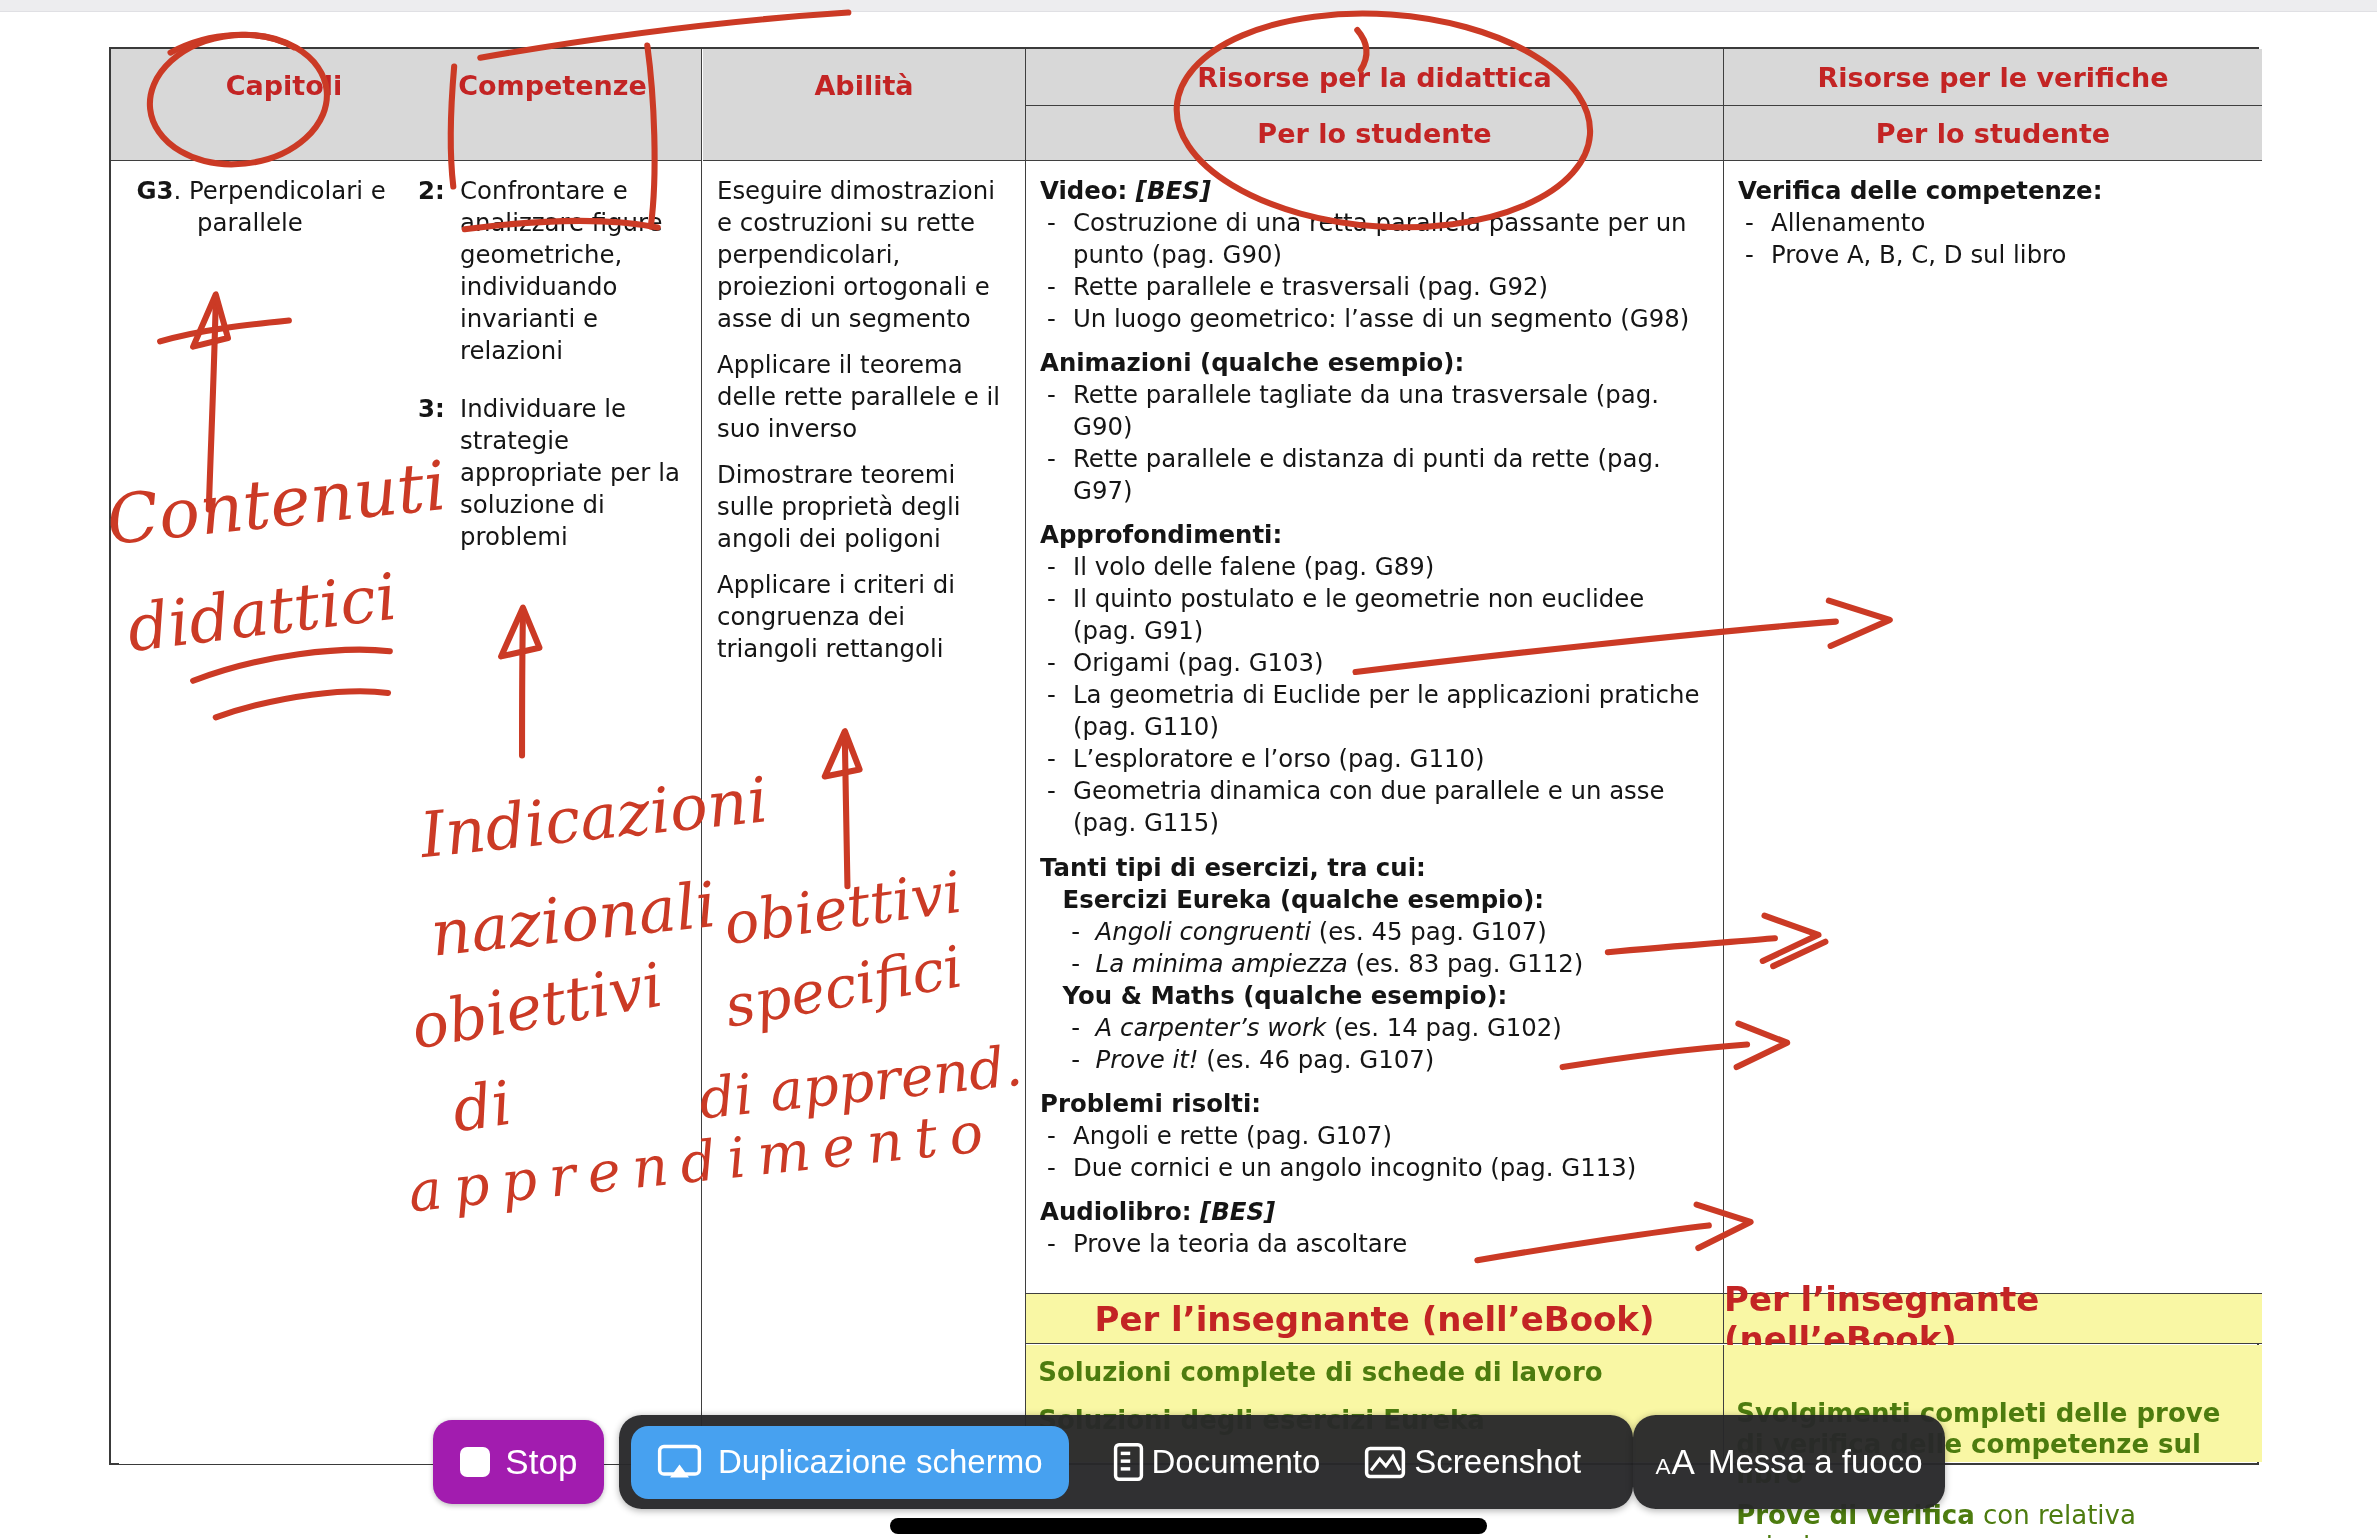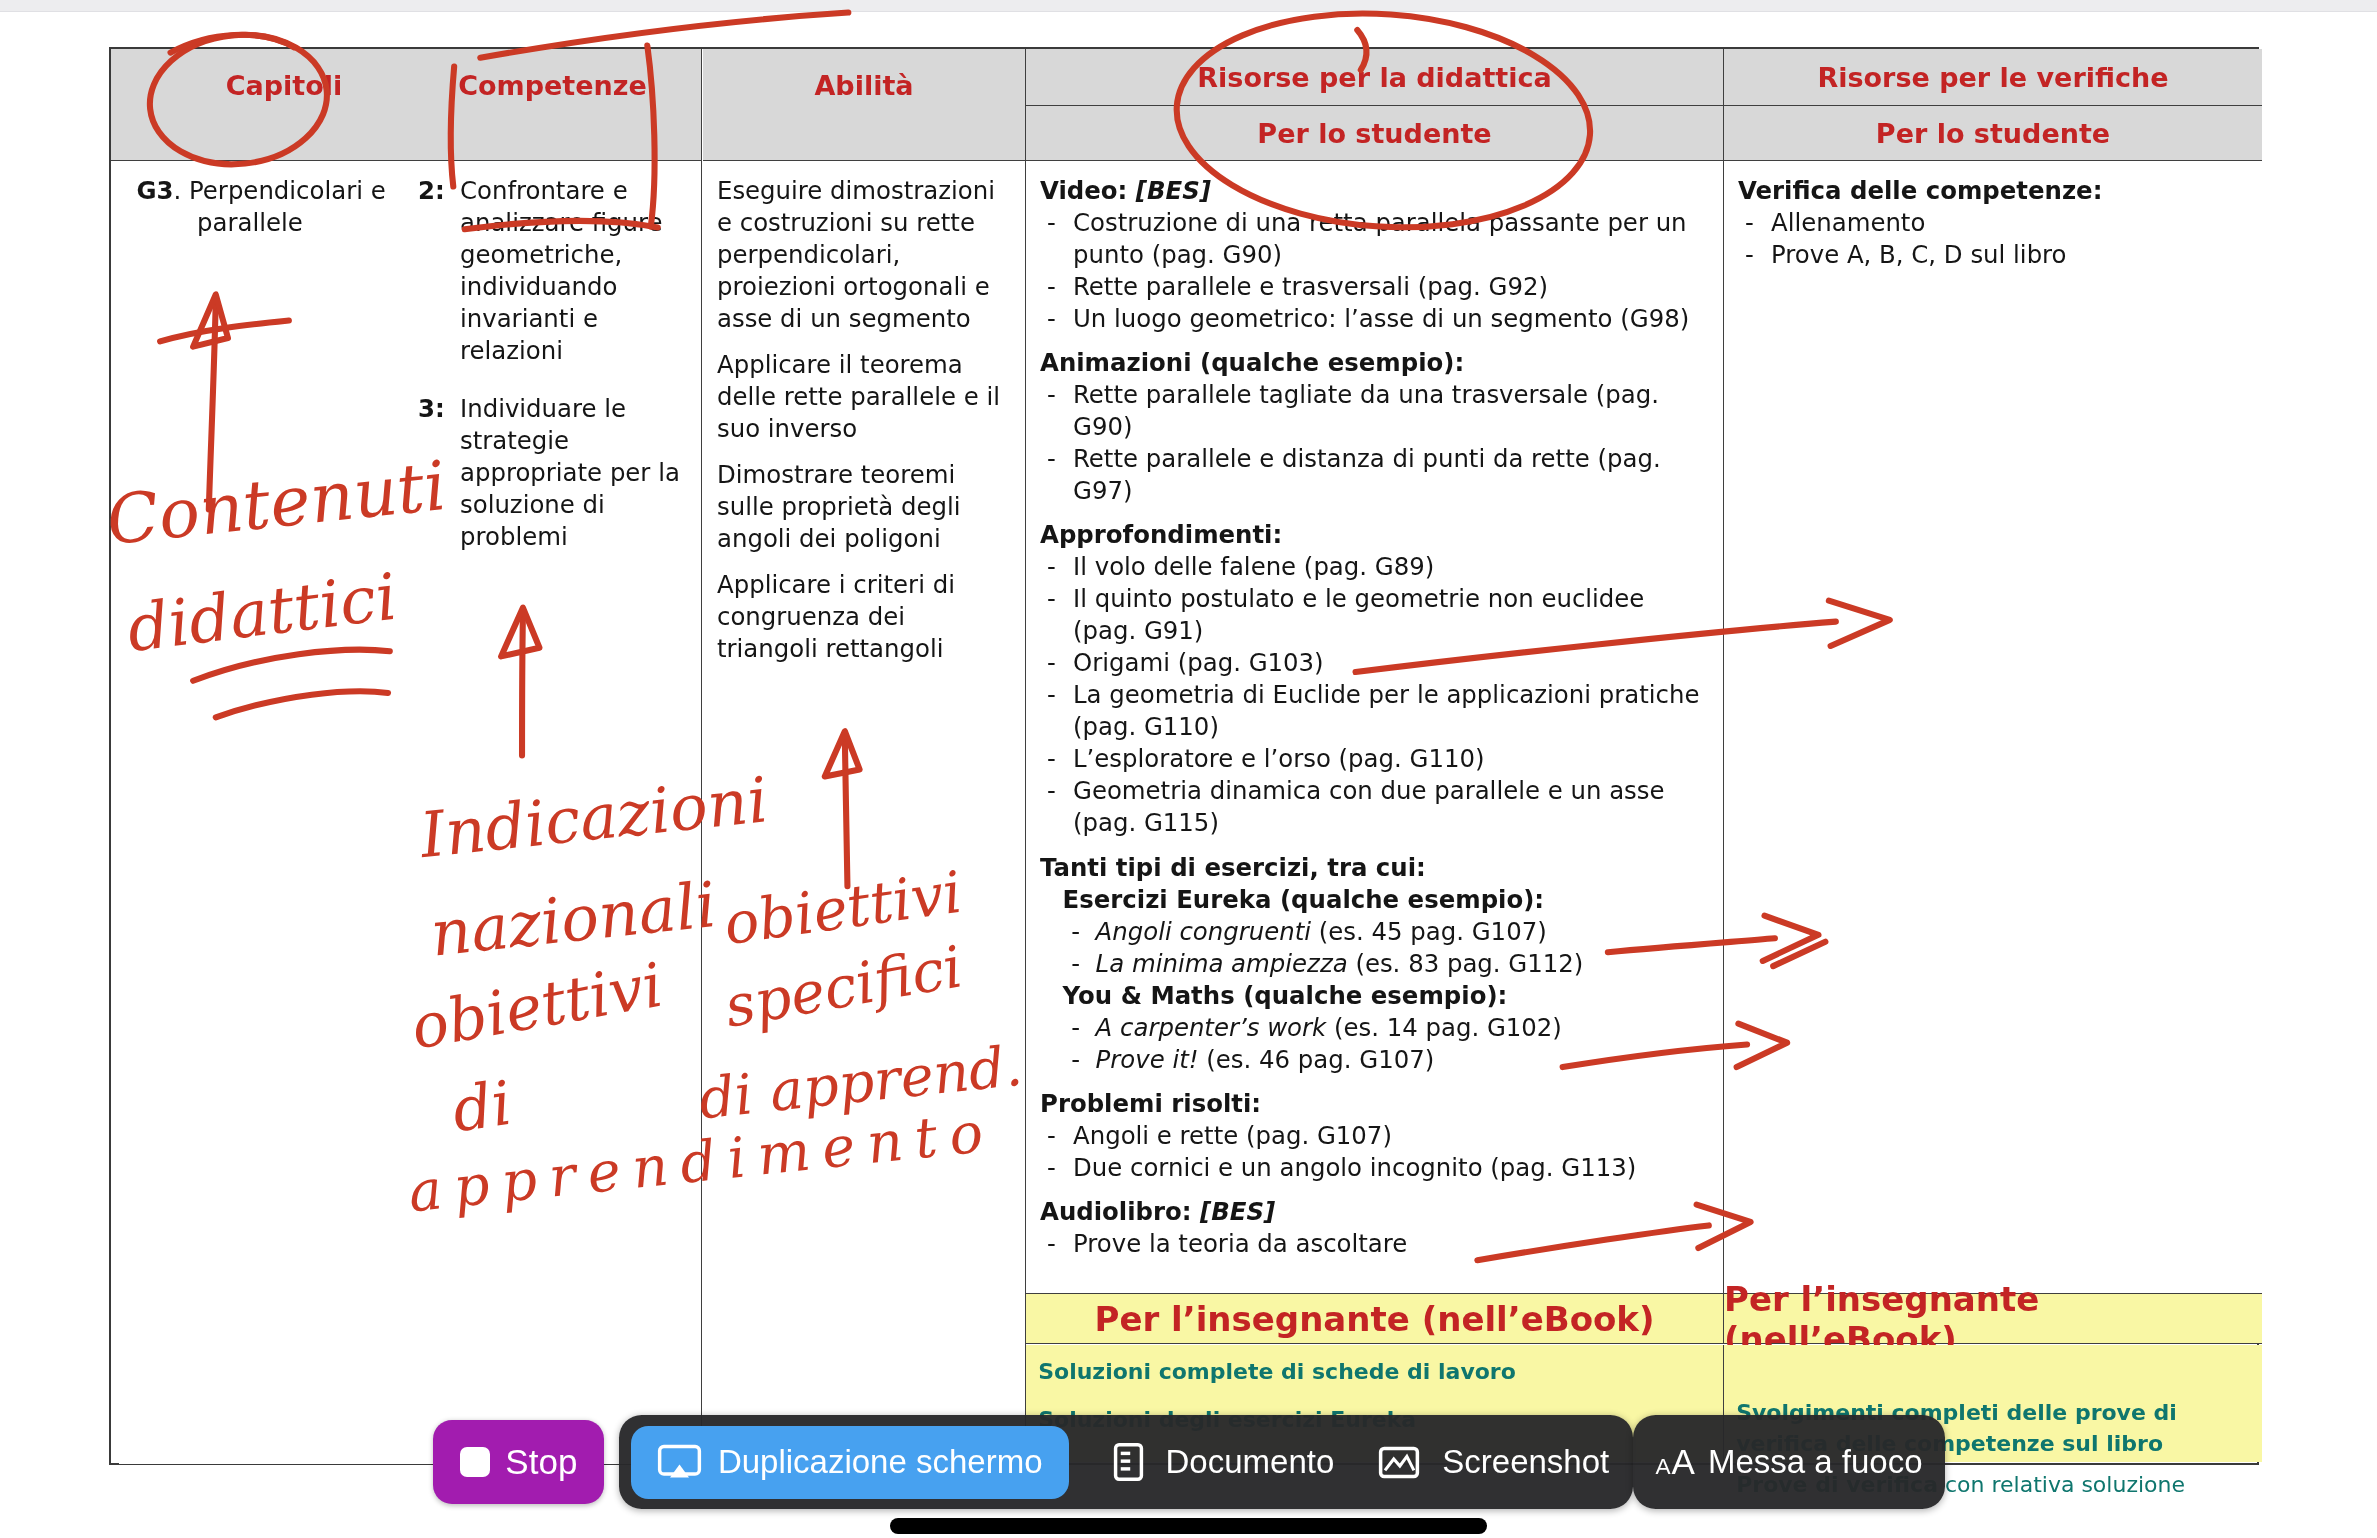--- a/index.html
+++ b/index.html
@@ -15,21 +15,21 @@
              border:2.6px solid #3a3a3a;background:#fff;box-sizing:border-box;}
   .cell{position:absolute;box-sizing:border-box;}
   .vline{border-right:1.7px solid #3f3f3f;}
   .hline{border-bottom:1.7px solid #3f3f3f;}
   .hdr{background:#d8d8d8;color:#c32424;font-weight:bold;font-size:27px;
        text-align:center;display:flex;align-items:center;justify-content:center;}
   .hdr-tall{align-items:flex-start;padding-top:21px;}
   .body-cell{background:#fff;color:#151515;font-size:24.4px;line-height:32px;padding:14px 12.2px 8.7px 14px;}
   .yellow{background:#f9f7a4;}
   .yhdr{color:#c32424;font-weight:bold;font-size:34px;display:flex;align-items:center;justify-content:center;}
-  .ycontent{padding:12.2px 10.4px 7px 12.2px;font-size:22px;line-height:30.5px;color:#0f766e;}
+  .ycontent{padding:12.2px 10.4px 7px 12.2px;font-size:26px;line-height:30.5px;color:#4d7c0f;}
   .ycontent .b{font-weight:bold;}
 
   .sec{margin-bottom:12.2px;}
   .sec-title{font-weight:bold;}
   .bes{font-weight:bold;font-style:italic;}
   .li{position:relative;padding-left:33px;}
   .li::before{content:"-";position:absolute;left:7px;top:0;}
   .sub{padding-left:22.6px;}
   .sub .li::before{left:8.7px;}
   .it{font-style:italic;}
@@ -53,21 +53,21 @@
             background:#a21caf;color:#fff;display:flex;align-items:center;justify-content:center;gap:15.7px;
             font-family:"Liberation Sans",sans-serif;font-size:35px;box-shadow:0 1.7px 5.2px rgba(0,0,0,.25);}
   .stop-square{width:30px;height:30px;border-radius:7px;background:#fff;}
   .pill{position:absolute;top:1415px;height:94px;border-radius:22.6px;background:rgba(40,40,42,.96);
         display:flex;align-items:center;color:#fff;font-family:"Liberation Sans",sans-serif;font-size:33px;
         box-shadow:0 1.7px 7px rgba(0,0,0,.3);}
   .pill-main{left:619px;width:993px;padding:0 8.7px 0 12.2px;gap:44px;}
   .pill-focus{left:1633px;width:312px;justify-content:center;gap:12.2px;}
   .mirror-btn{height:73px;border-radius:17.4px;background:#47a1f0;display:flex;align-items:center;gap:15.7px;
               padding:0 26px;color:#fff;}
-  .tool-item{display:flex;align-items:center;gap:22px;}
+  .tool-item{display:flex;align-items:center;gap:8px;}
   .tool-item svg{display:block;}
   .aa-icon{font-family:"Liberation Sans",sans-serif;letter-spacing:0.9px;}
   .aa-icon .small{font-size:22.6px;}
   .aa-icon .big{font-size:35px;}
   .home-indicator{position:absolute;left:890px;top:1518px;width:597px;height:15.7px;border-radius:8.7px;background:#000;}
 </style>
 </head>
 <body>
 
 <div id="screen">

